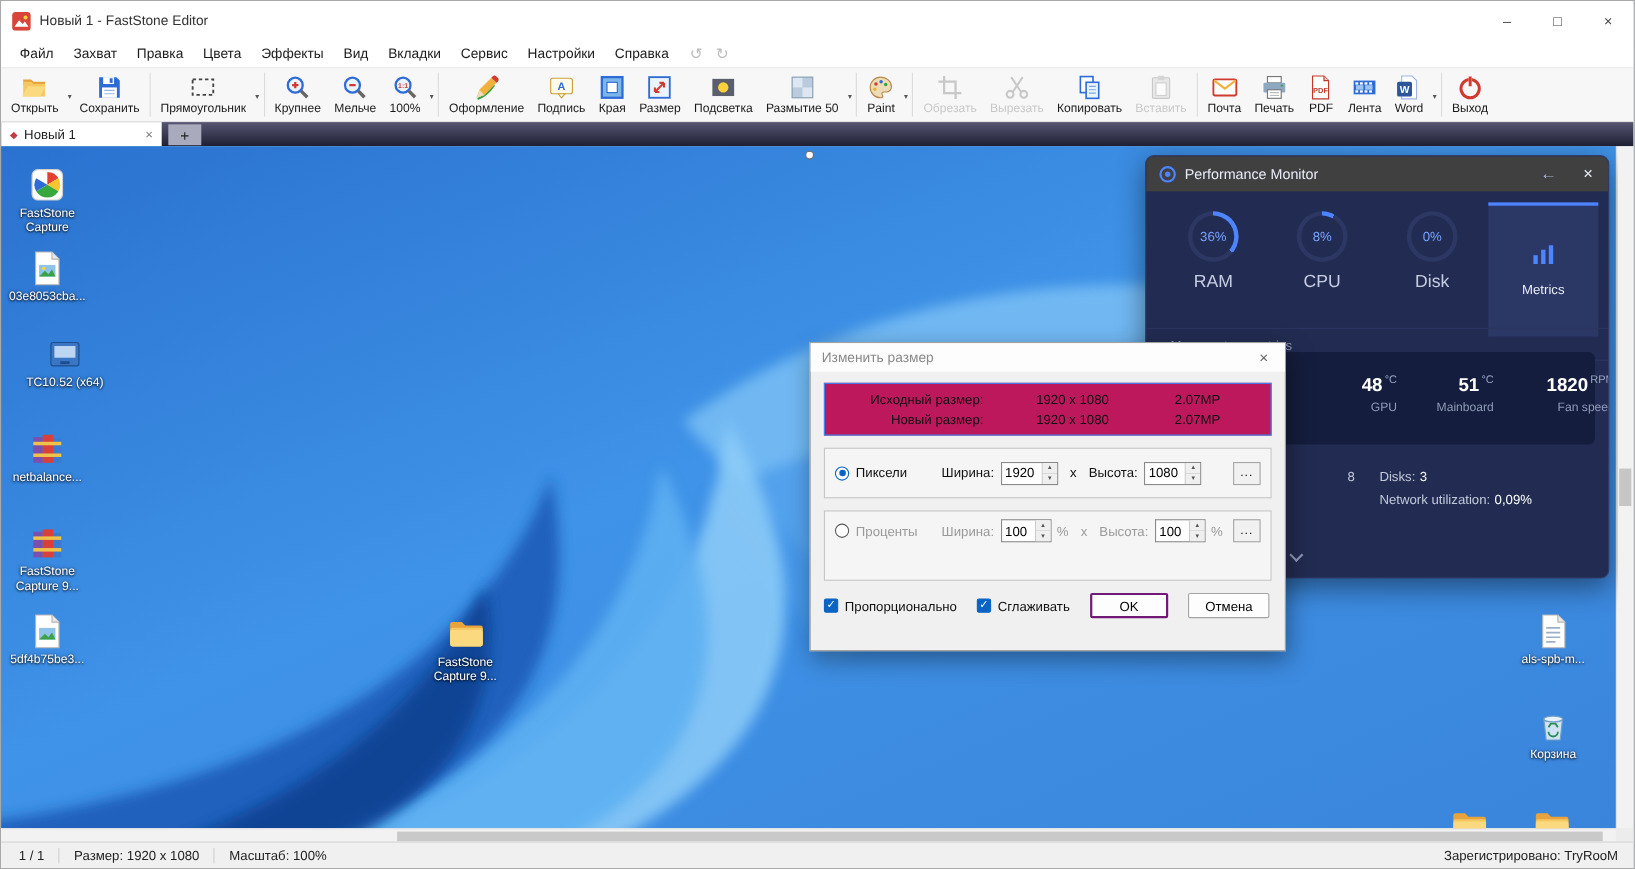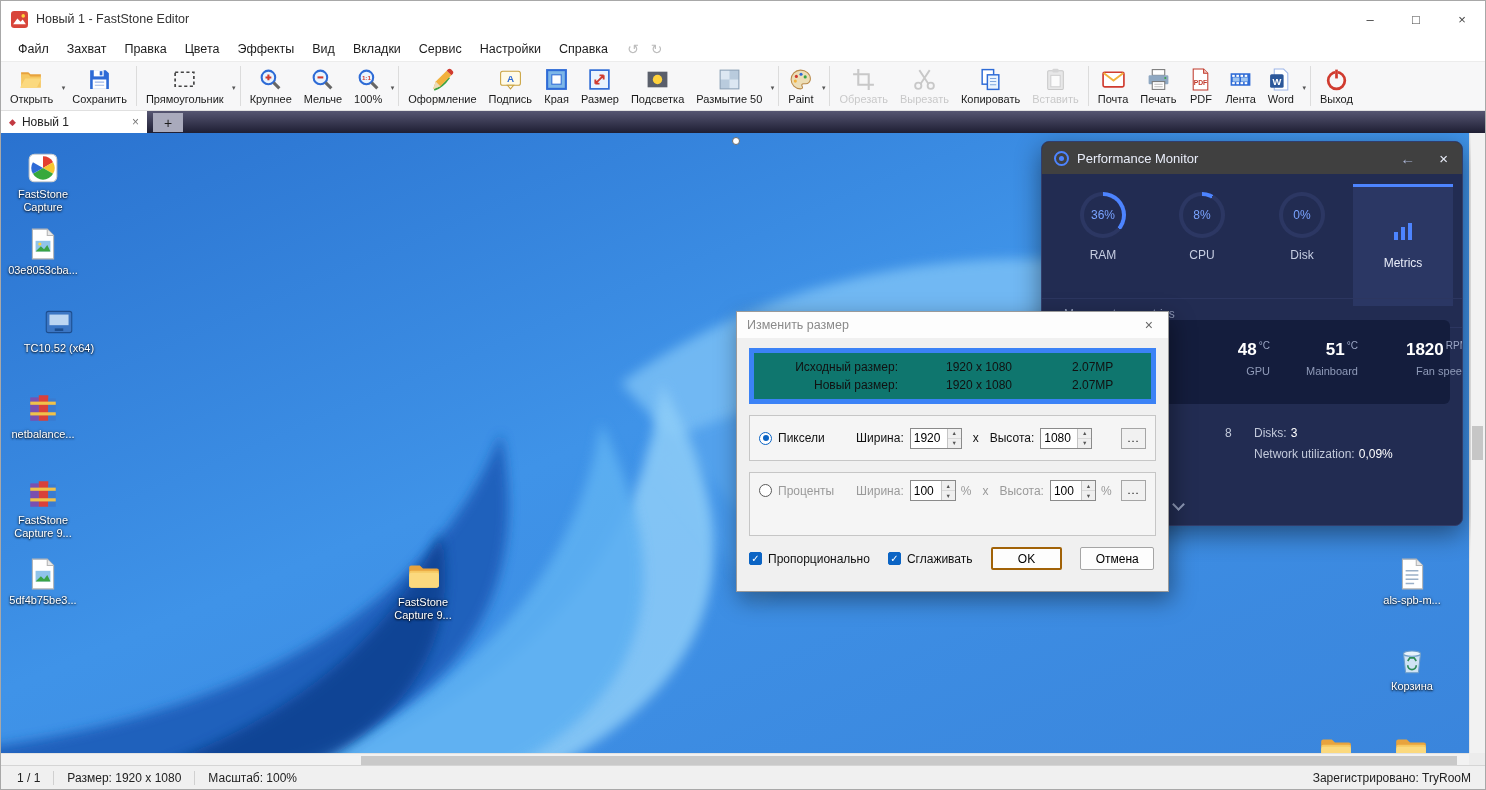--- a/index.html
+++ b/index.html
@@ -48,41 +48,41 @@
   
   .perf{position:absolute;left:1040px;top:8px;width:422px;height:385px;background:#222c52;border:1px solid #323d6b;border-radius:8px;box-shadow:0 8px 26px rgba(0,0,0,.45);color:#dfe4f2;z-index:4;overflow:hidden}
   .perf-header{height:32px;background:#404040;display:flex;align-items:center;padding:0 12px;gap:8px;font-size:13px;color:#e9edf9}
   .perf-logo{width:15px;height:15px;border-radius:50%;border:2px solid #4d84ff;position:relative;flex:0 0 15px}
   .perf-logo::after{content:"";position:absolute;left:3px;top:3px;width:5px;height:5px;border-radius:50%;background:#4d84ff}
   .perf-back{margin-left:auto;color:#aab4d4;font-size:15px}
   .perf-x{color:#e9edf9;font-size:15px;margin-left:16px;margin-right:2px}
   .gauge-wrap{position:absolute;top:50px;width:70px;text-align:center}
   .gauge{width:46px;height:46px;border-radius:50%;margin:0 auto;position:relative;background:#2c3763}
   .gauge-inner{position:absolute;inset:4px;border-radius:50%;background:#222c52;display:flex;align-items:center;justify-content:center;color:#79a3ff;font-size:12px}
-  .gauge-label{margin-top:10px;font-size:12px;color:#c7cee2}
+  .gauge-label{margin-top:10px;font-size:16px;color:#c7cee2}
   .metrics-tab{position:absolute;left:311px;top:42px;width:100px;height:122px;background:#2b3764;border-top:3px solid #4d84ff;display:flex;flex-direction:column;align-items:center;justify-content:center;gap:16px}
   .bars{display:flex;align-items:flex-end;gap:3px}
   .bars i{width:4px;background:#4d84ff;display:block}
   .metrics-label{font-size:12px;color:#e9edf9}
   .perf-more{position:absolute;left:0;right:0;top:156px;height:30px;line-height:30px;padding-left:22px;font-size:12px;color:#8f9ab8;border-top:1px solid #2c3660;border-bottom:1px solid #2c3660}
   .stats{position:absolute;top:178px;left:12px;right:12px;height:84px;background:#141d3d;border-radius:6px}
   .stat{position:absolute;top:20px;text-align:right}
   .stat-val{font-size:17px;font-weight:bold;color:#fff}
   .stat-unit{font-size:10px;color:#9aa5c4;vertical-align:top;margin-left:2px}
   .stat-label{margin-top:5px;font-size:11px;color:#8f9ab8}
   .perf-kv{position:absolute;font-size:12px;color:#c2c9da}
   .perf-kv b{color:#fff;font-weight:normal;margin-left:4px}
   .perf-chevron{position:absolute;left:132px;top:358px;width:9px;height:9px;border-left:2px solid #8f9ab8;border-bottom:2px solid #8f9ab8;transform:rotate(-45deg)}
 
   
   .dialog{position:absolute;left:735px;top:310px;width:433px;height:281px;background:#f0f0f0;border:1px solid #9a9a9a;box-shadow:3px 8px 22px rgba(0,0,0,.4);z-index:50;font-size:12px;color:#111}
   .dlg-title{height:26px;background:#fdfdfd;display:flex;align-items:center;padding:0 10px;font-size:12.5px;color:#8a8a8a}
   .dlg-x{margin-left:auto;color:#666;font-size:14px;padding:0 5px}
   .dlg-body{padding:10px 12px 8px}
-  .info-box{background:#0f766e;border:5px solid #3b82f6;padding:5px 10px;margin-bottom:11px}
+  .info-box{background:#be185d;border:1px solid #3b82f6;padding:5px 10px;margin-bottom:11px}
   .info-row{display:grid;grid-template-columns:150px 130px 1fr;padding:2px 0}
   .il{text-align:right;padding-right:16px}
   .iv{text-align:center}
   .im{padding-left:28px}
   .grp{border:1px solid #c6c6c6;background:#f5f5f5;padding:0 9px;margin-bottom:11px}
   .grp1{height:46px;display:flex;align-items:center}
   .grp2{height:64px;padding-top:7px}
   .grp-row{display:flex;align-items:center}
   .radio-cell{display:flex;align-items:center;width:97px}
   .radio{width:13px;height:13px;border-radius:50%;border:1px solid #5a5a5a;background:#fff;display:inline-block;position:relative;flex:0 0 13px}
@@ -100,21 +100,21 @@
   .unit{margin-left:5px}
   .more-btn{margin-left:auto;width:25px;height:21px;border:1px solid #a5a5a5;background:#f1f1f1;font-size:11px;line-height:1;font-family:inherit;letter-spacing:1px}
   .dis{color:#9a9a9a}
   .dis-input{color:#000000}
   .links{display:flex;gap:15px;justify-content:flex-end;padding:6px 6px 0 0;font-weight:bold}
   .links span{color:#1c2e8a;text-decoration:underline}
   .dlg-actions{display:flex;align-items:center;margin-top:3px}
   .cb{width:13px;height:13px;background:#0b64c4;border:1px solid #0b64c4;color:#fff;font-size:10px;line-height:1;display:inline-flex;align-items:center;justify-content:center;margin-right:6px;flex:0 0 13px;border-radius:2px}
   .cb-wrap{display:flex;align-items:center;margin-right:18px}
   .btn{height:23px;border:1px solid #a5a5a5;background:#fdfdfd;font-size:12px;font-family:inherit;border-radius:2px}
-  .btn-ok{width:78px;border:2px solid #a16207;margin-left:auto}
+  .btn-ok{width:78px;border:2px solid #701a75;margin-left:auto}
   .btn-cancel{width:80px;margin-left:18px;margin-right:2px}
 
   
   .vscroll{position:absolute;right:0;top:132px;width:16px;height:634px;background:#f2f2f2;border-left:1px solid #e2e2e2}
   .vthumb{position:absolute;left:2px;right:2px;top:293px;height:34px;background:#c6c6c6}
   .hscroll{position:absolute;left:0;top:752px;width:1470px;height:14px;background:#f2f2f2;border-top:1px solid #e2e2e2}
   .hthumb{position:absolute;top:2px;bottom:2px;left:360px;width:1096px;background:#c9c9c9}
   .scorner{position:absolute;right:0;top:752px;width:16px;height:14px;background:#ececec}
 
   

